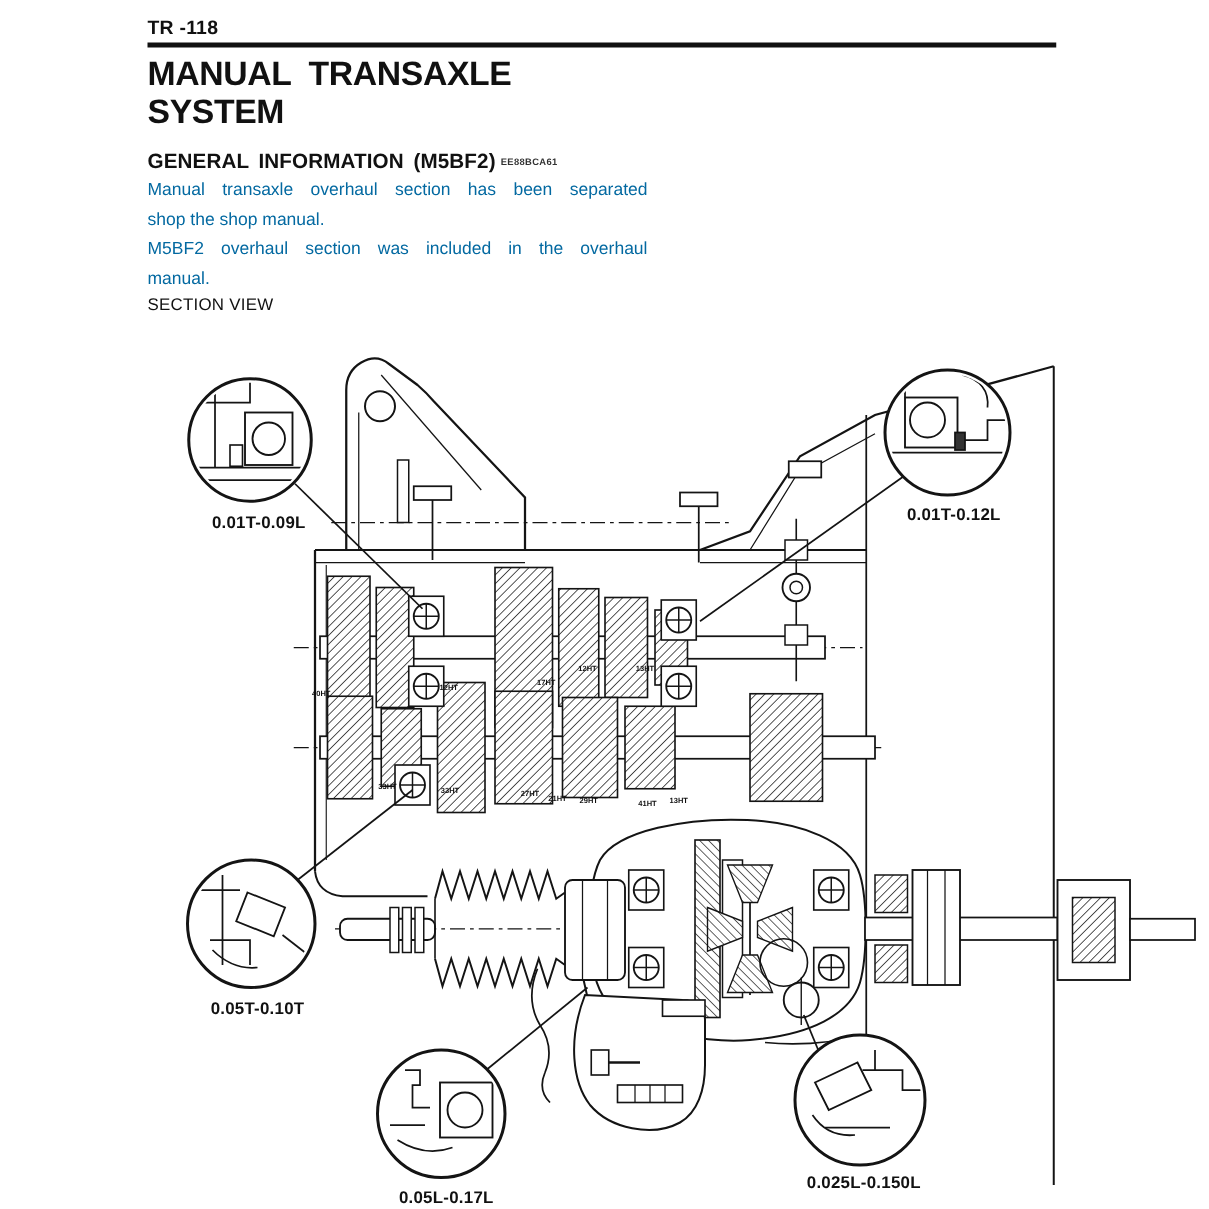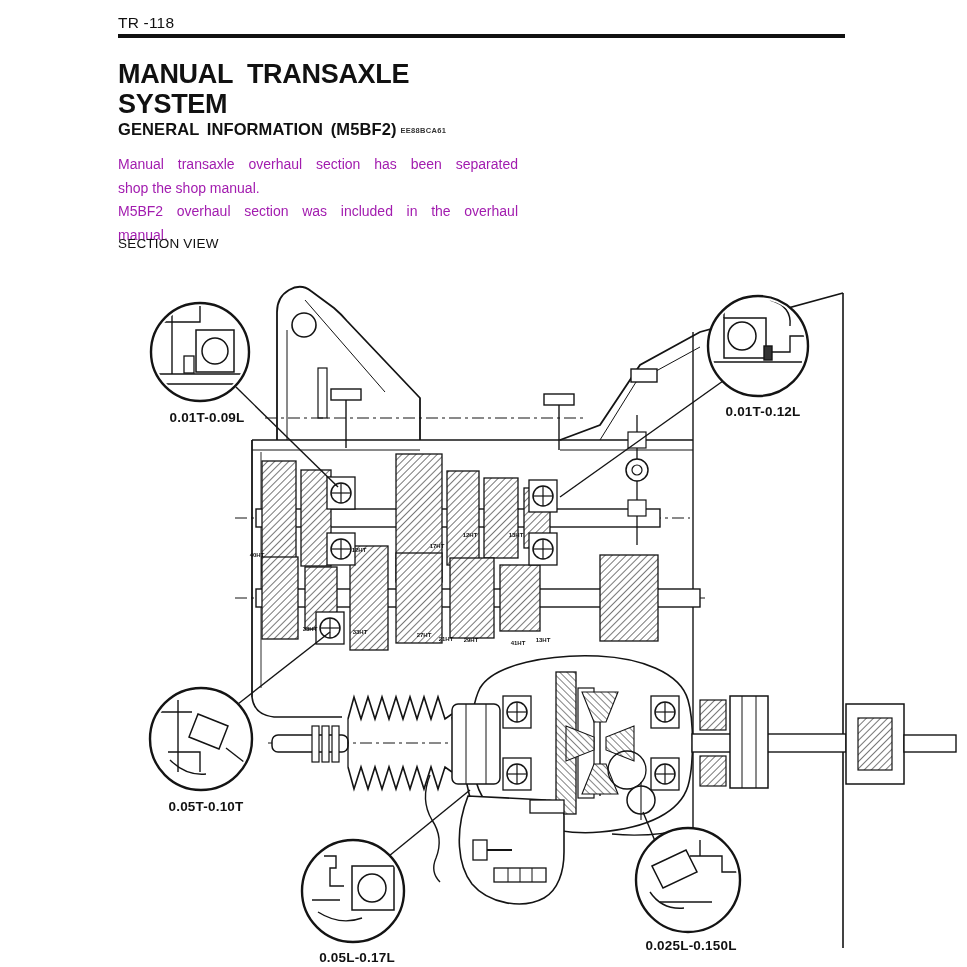--- a/index.html
+++ b/index.html
@@ -1,25 +1,25 @@
 <!DOCTYPE html>
 <html><head>
 <meta charset="utf-8">
 <style>
   html,body{margin:0;padding:0;background:#fff;}
   .page{position:relative;width:967px;height:967px;background:#fff;overflow:hidden;
         font-family:"Liberation Sans",sans-serif;color:#111;}
   .hdr{position:absolute;left:118px;top:14px;width:727px;display:flex;
-       justify-content:space-between;align-items:baseline;font-weight:normal;font-size:15.5px;letter-spacing:.2px;text-align:center;}
+       justify-content:space-between;align-items:baseline;font-weight:bold;font-size:15.5px;letter-spacing:.2px;text-align:center;}
   .rule{position:absolute;left:118px;top:34px;width:727px;height:4px;background:#111;}
-  .title{position:absolute;left:118px;top:59px;font-weight:bold;font-size:27px;line-height:30px;
+  .title{position:absolute;left:118px;top:44px;font-weight:bold;font-size:27px;line-height:30px;
          letter-spacing:-.3px;word-spacing:7px;}
   .gi{position:absolute;left:118px;top:120px;font-weight:bold;font-size:16.5px;letter-spacing:.1px;word-spacing:3px;}
   .gi .code{font-weight:bold;font-size:7.5px;letter-spacing:.3px;margin-left:4px;vertical-align:2px;color:#333;}
-  .para{position:absolute;left:118px;top:153px;width:400px;font-size:14px;line-height:23.5px;color:#a21caf;}
+  .para{position:absolute;left:118px;top:140px;width:400px;font-size:14px;line-height:23.5px;color:#0369a1;}
   .para .just{text-align:justify;text-align-last:justify;}
   .sv{position:absolute;left:118px;top:236px;font-weight:normal;font-size:13.5px;letter-spacing:.2px;}
   svg{position:absolute;left:0;top:0;}
   svg text{font-family:"Liberation Sans",sans-serif;fill:#111;}
   .co-label{font-weight:bold;font-size:13.5px;letter-spacing:.2px;}
   .gl{font-weight:bold;font-size:6px;}
 </style>
 </head>
 <body>
 

